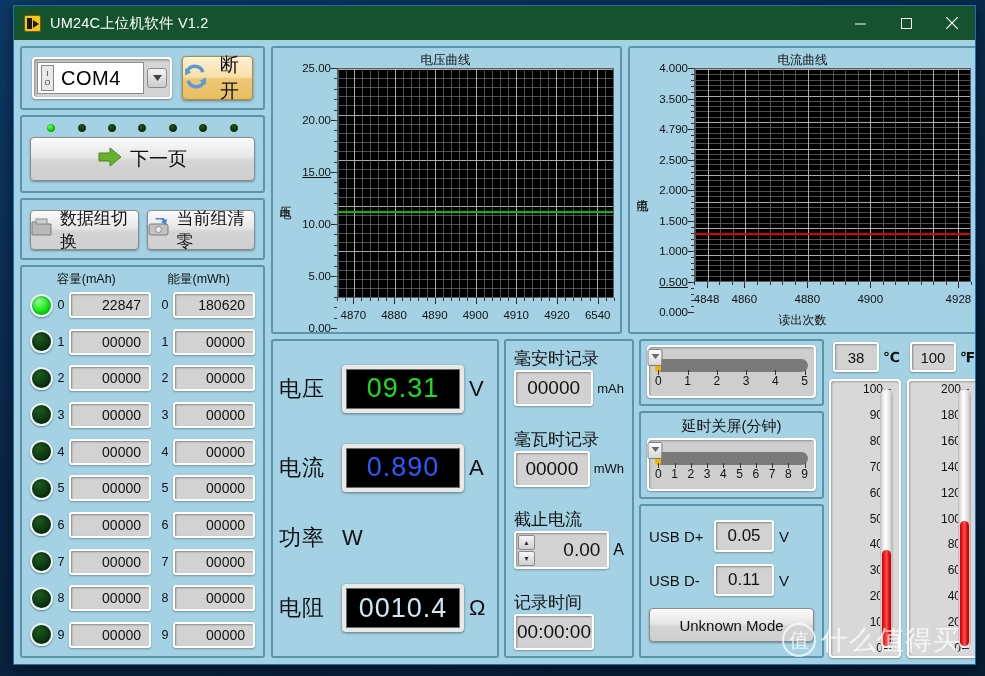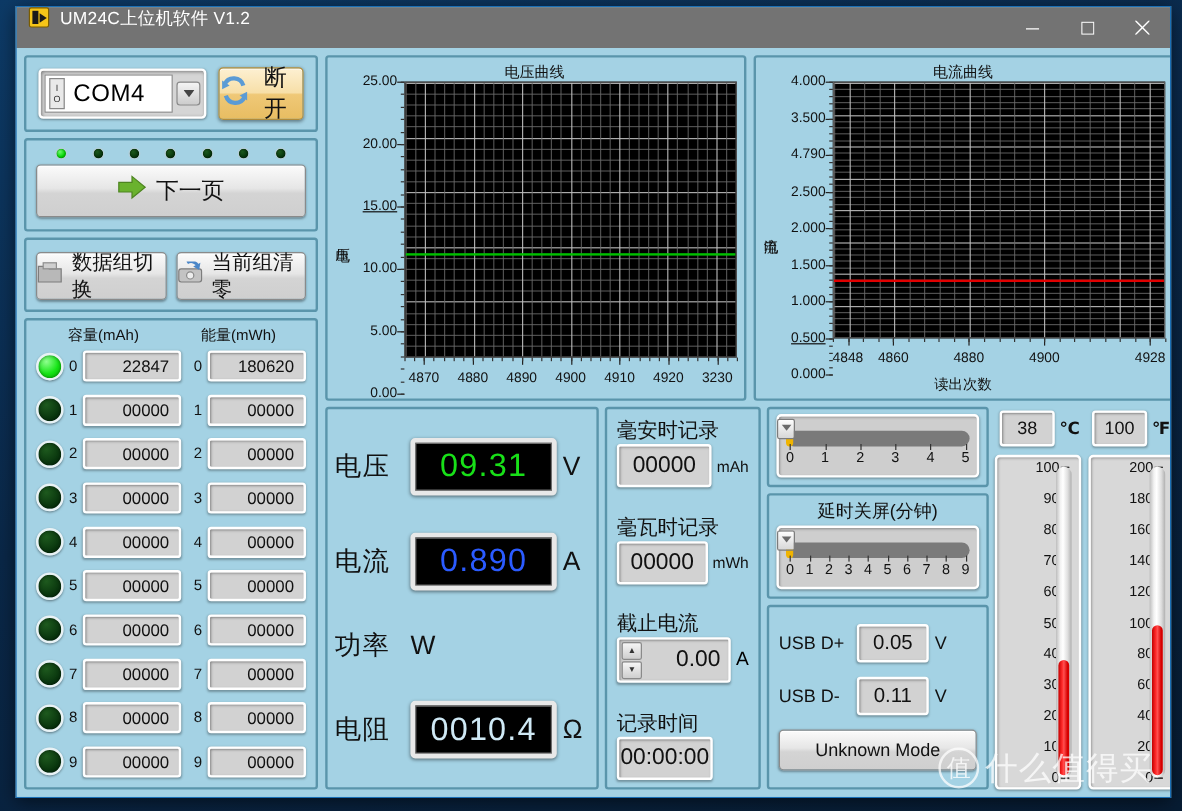--- a/index.html
+++ b/index.html
@@ -17,21 +17,21 @@
   }
   
   #window {
     position:absolute; left:13px; top:5px; width:963px; height:660px;
     background:#a8d4e6;
     border:1px solid #1a6fb5;
     box-shadow:0 3px 14px rgba(0,0,0,.55);
     display:flex; flex-direction:column;
   }
   #titlebar {
-    height:34px; background:#737373; display:flex; align-items:flex-start;
+    height:34px; background:#14532d; display:flex; align-items:center;
     flex:0 0 34px; position:relative;
   }
   #titlebar .app-icon {
     width:17px;height:17px;margin-left:10px;margin-right:9px;
     background:#f5c518; border:1px solid #7a5c00; border-radius:2px;
     position:relative; display:inline-block;
   }
   #titlebar .app-icon::before{
     content:""; position:absolute; left:2px; top:2px; width:5px;height:11px;
     background:#1a1a1a;
@@ -604,21 +604,21 @@
                   <div class="t" style="left: 20.5882%;">4880</div>
                   <div class="tick" style="left: 20.5882%;"></div>
                   <div class="t" style="left: 35.2941%;">4890</div>
                   <div class="tick" style="left: 35.2941%;"></div>
                   <div class="t" style="left: 50%;">4900</div>
                   <div class="tick" style="left: 50%;"></div>
                   <div class="t" style="left: 64.7059%;">4910</div>
                   <div class="tick" style="left: 64.7059%;"></div>
                   <div class="t" style="left: 79.4118%;">4920</div>
                   <div class="tick" style="left: 79.4118%;"></div>
-                  <div class="t" style="left: 94.1176%;">3230</div>
+                  <div class="t" style="left: 94.1176%;">6540</div>
                   <div class="tick" style="left: 94.1176%;"></div>
                   <div class="mtick" style="left: 0%;"></div>
                   <div class="mtick" style="left: 2.94118%;"></div>
                   <div class="mtick" style="left: 5.88235%;"></div>
                   <div class="mtick" style="left: 8.82353%;"></div>
                   <div class="mtick" style="left: 11.7647%;"></div>
                   <div class="mtick" style="left: 14.7059%;"></div>
                   <div class="mtick" style="left: 17.6471%;"></div>
                   <div class="mtick" style="left: 20.5882%;"></div>
                   <div class="mtick" style="left: 23.5294%;"></div>

